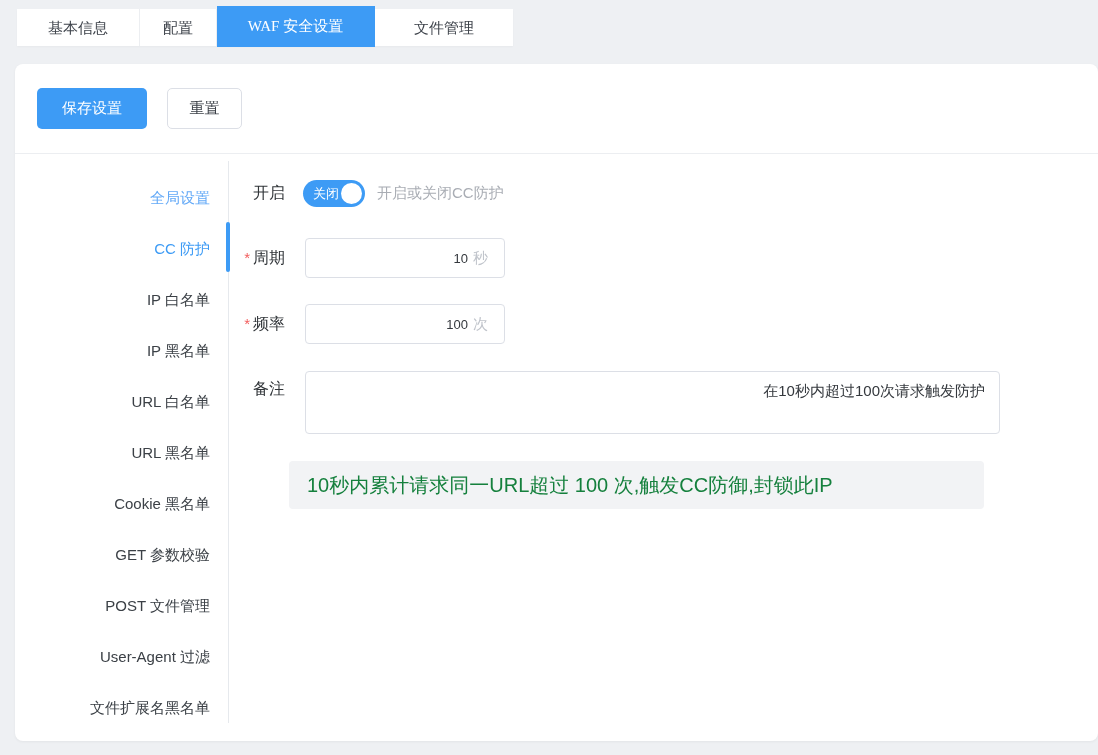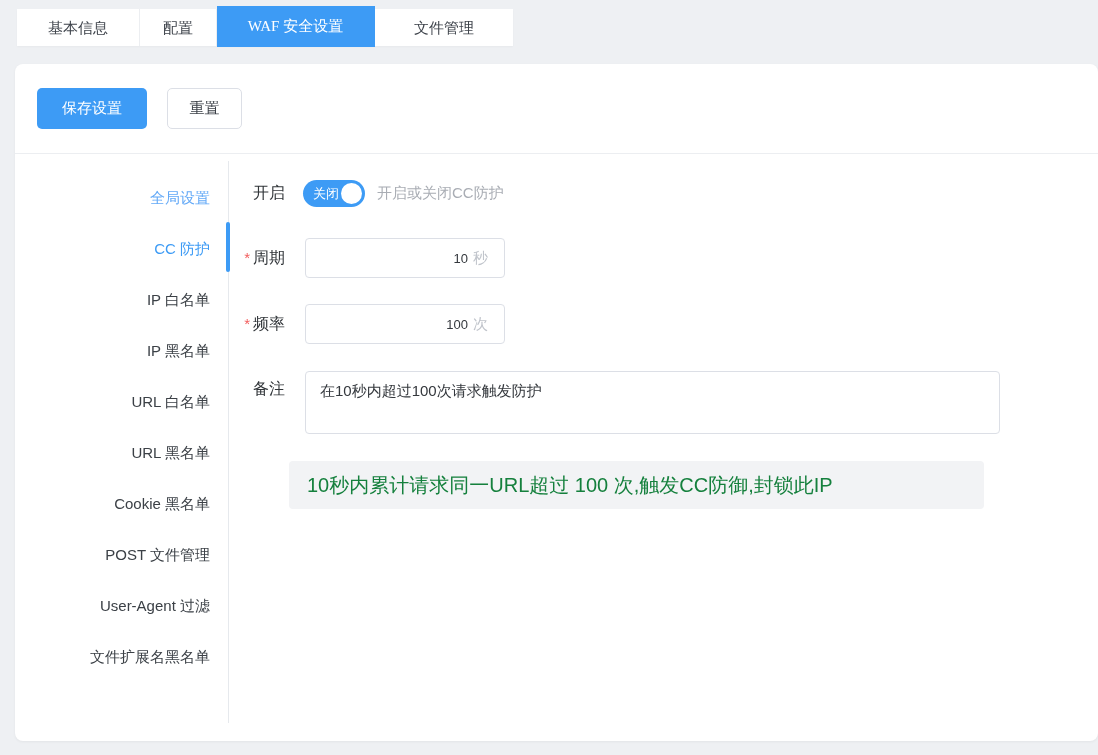--- a/index.html
+++ b/index.html
@@ -105,21 +105,21 @@
   }
   .num-input .unit {
     position:absolute; right:16px; top:0; line-height:38px;
     font-size:15px; color:#bfc3ca;
   }
 
   .remark-textarea {
     position:absolute; left:290px; top:307px; width:695px; height:63px;
     border:1px solid #dcdfe6; border-radius:4px; background:#fff;
     padding:9px 14px; font-size:15px; color:#34383d; font-family:inherit;
-    resize:none; outline:none; line-height:20px;
+    resize:none; outline:none; line-height:20px;text-align:right;
   }
 
   .help-box {
     position:absolute; left:274px; top:397px; width:695px; height:48px;
     background:#f2f3f5; border-radius:4px;
     line-height:48px; padding-left:18px;
     font-size:20px; color:#15803d; white-space:nowrap; overflow:hidden;
   }
 </style>
 </head>
@@ -142,20 +142,21 @@
   <div class="active-indicator"></div>
 
   <ul class="menu">
     <li class="primary-light">全局设置</li>
     <li class="active">CC 防护</li>
     <li>IP 白名单</li>
     <li>IP 黑名单</li>
     <li>URL 白名单</li>
     <li>URL 黑名单</li>
     <li>Cookie 黑名单</li>
+    <li>GET 参数校验</li>
     <li>POST 文件管理</li>
     <li>User-Agent 过滤</li>
     <li>文件扩展名黑名单</li>
   </ul>
 
   <div class="form-label" style="top:120px;">开启</div>
   <div class="switch">
     <span class="switch-text">关闭</span>
     <span class="knob"></span>
   </div>

